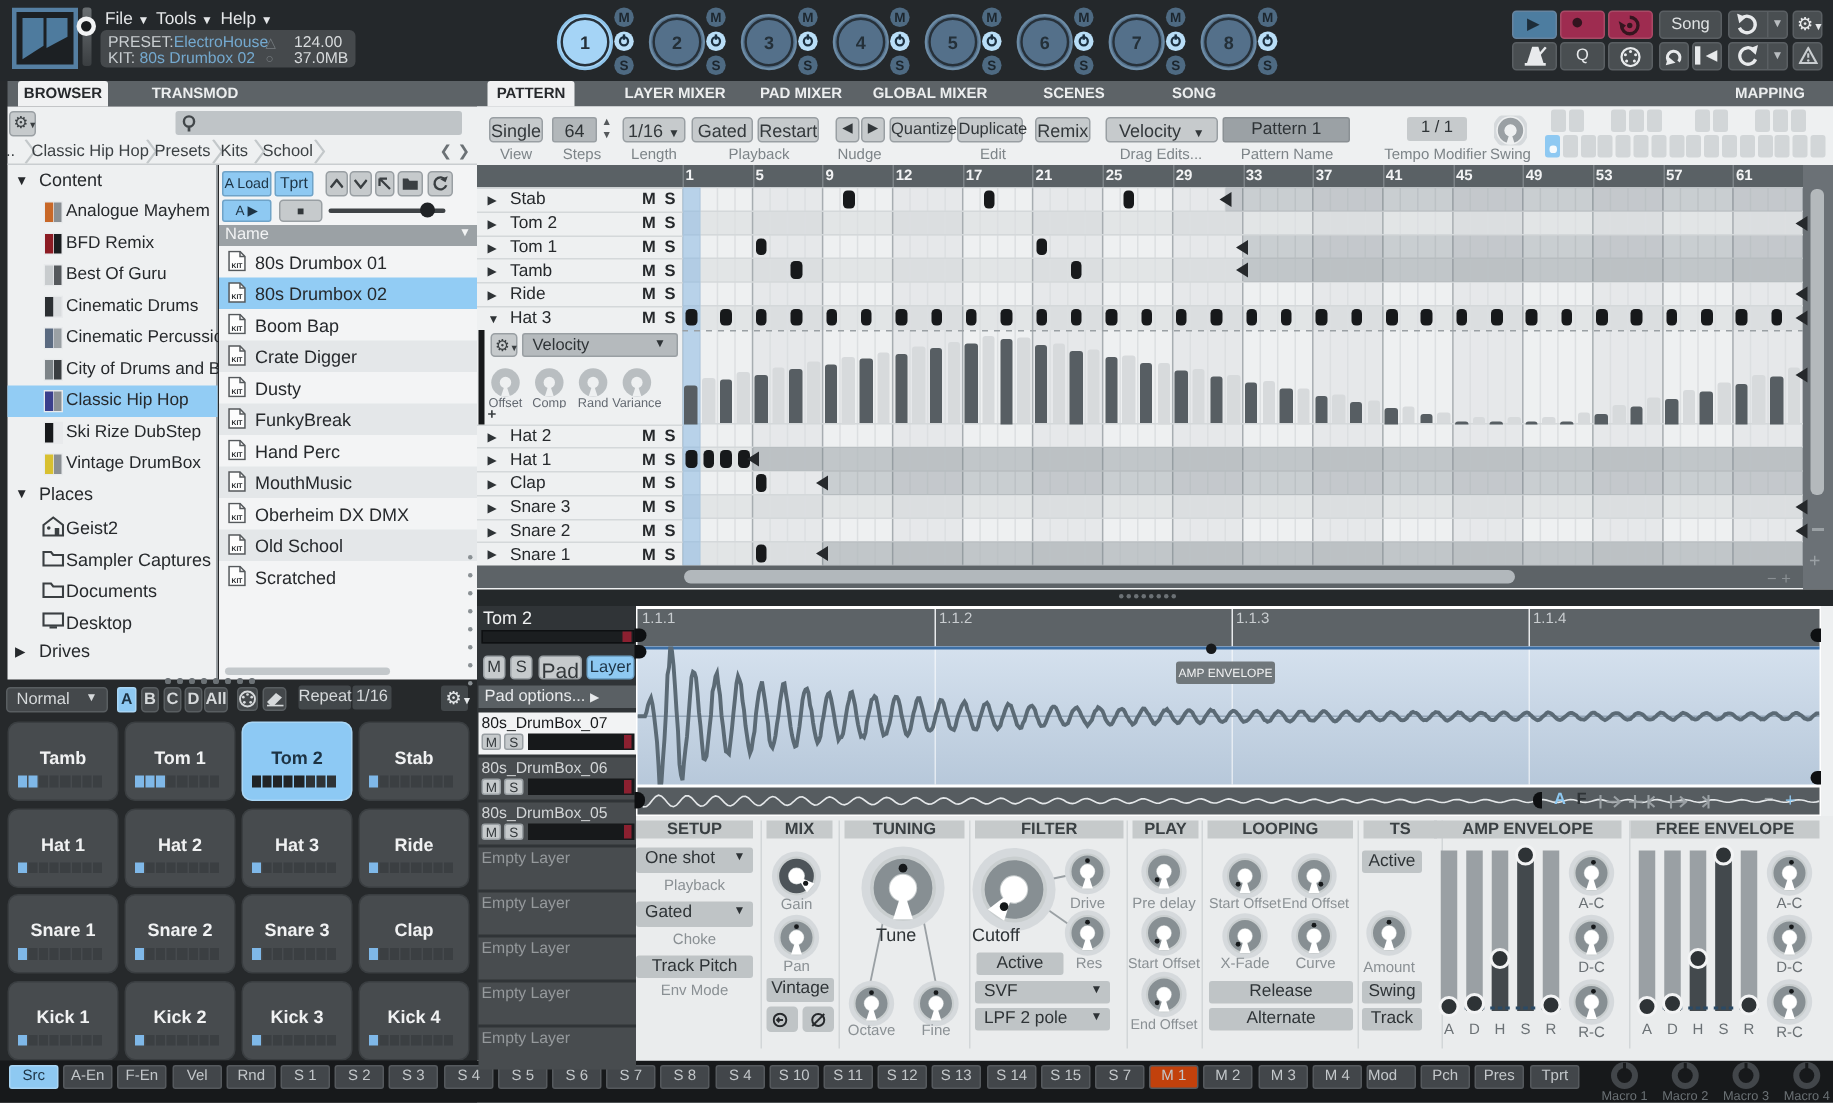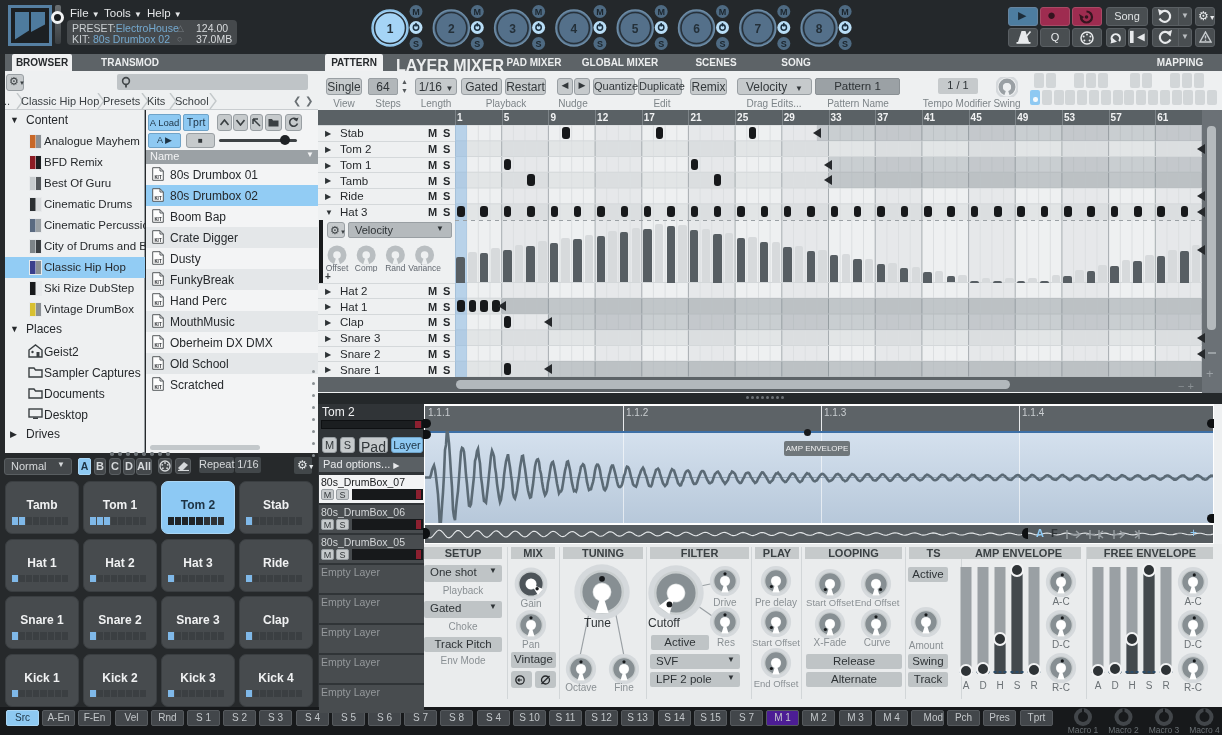--- a/index.html
+++ b/index.html
@@ -607,25 +607,25 @@
 <div class="abs" style="left:404px;top:710px;width:33px;height:16px;background:#42464a;border:1px solid #55595d;border-radius:2px;color:#c3c7ca;font-size:10px;text-align:center;padding-top:1px;">S 7</div>
 <div class="abs" style="left:440px;top:710px;width:33px;height:16px;background:#42464a;border:1px solid #55595d;border-radius:2px;color:#c3c7ca;font-size:10px;text-align:center;padding-top:1px;">S 8</div>
 <div class="abs" style="left:477px;top:710px;width:33px;height:16px;background:#42464a;border:1px solid #55595d;border-radius:2px;color:#c3c7ca;font-size:10px;text-align:center;padding-top:1px;">S 4</div>
 <div class="abs" style="left:513px;top:710px;width:33px;height:16px;background:#42464a;border:1px solid #55595d;border-radius:2px;color:#c3c7ca;font-size:10px;text-align:center;padding-top:1px;">S 10</div>
 <div class="abs" style="left:549px;top:710px;width:33px;height:16px;background:#42464a;border:1px solid #55595d;border-radius:2px;color:#c3c7ca;font-size:10px;text-align:center;padding-top:1px;">S 11</div>
 <div class="abs" style="left:585px;top:710px;width:33px;height:16px;background:#42464a;border:1px solid #55595d;border-radius:2px;color:#c3c7ca;font-size:10px;text-align:center;padding-top:1px;">S 12</div>
 <div class="abs" style="left:621px;top:710px;width:33px;height:16px;background:#42464a;border:1px solid #55595d;border-radius:2px;color:#c3c7ca;font-size:10px;text-align:center;padding-top:1px;">S 13</div>
 <div class="abs" style="left:658px;top:710px;width:33px;height:16px;background:#42464a;border:1px solid #55595d;border-radius:2px;color:#c3c7ca;font-size:10px;text-align:center;padding-top:1px;">S 14</div>
 <div class="abs" style="left:694px;top:710px;width:33px;height:16px;background:#42464a;border:1px solid #55595d;border-radius:2px;color:#c3c7ca;font-size:10px;text-align:center;padding-top:1px;">S 15</div>
 <div class="abs" style="left:730px;top:710px;width:33px;height:16px;background:#42464a;border:1px solid #55595d;border-radius:2px;color:#c3c7ca;font-size:10px;text-align:center;padding-top:1px;">S 7</div>
-<div class="abs" style="left:766px;top:710px;width:33px;height:16px;background:#4c1d95;border:1px solid #55595d;border-radius:2px;color:#c3c7ca;font-size:10px;text-align:center;padding-top:1px;">M 1</div>
+<div class="abs" style="left:766px;top:710px;width:33px;height:16px;background:#c2410c;border:1px solid #55595d;border-radius:2px;color:#c3c7ca;font-size:10px;text-align:center;padding-top:1px;">M 1</div>
 <div class="abs" style="left:802px;top:710px;width:33px;height:16px;background:#42464a;border:1px solid #55595d;border-radius:2px;color:#c3c7ca;font-size:10px;text-align:center;padding-top:1px;">M 2</div>
 <div class="abs" style="left:839px;top:710px;width:33px;height:16px;background:#42464a;border:1px solid #55595d;border-radius:2px;color:#c3c7ca;font-size:10px;text-align:center;padding-top:1px;">M 3</div>
 <div class="abs" style="left:875px;top:710px;width:33px;height:16px;background:#42464a;border:1px solid #55595d;border-radius:2px;color:#c3c7ca;font-size:10px;text-align:center;padding-top:1px;">M 4</div>
-<div class="abs" style="left:911px;top:710px;width:33px;height:16px;background:#42464a;border:1px solid #55595d;border-radius:2px;color:#c3c7ca;font-size:10px;text-align:right;padding-top:1px;">Mod</div>
+<div class="abs" style="left:911px;top:710px;width:33px;height:16px;background:#42464a;border:1px solid #55595d;border-radius:2px;color:#c3c7ca;font-size:10px;text-align:left;padding-top:1px;">Mod</div>
 <div class="abs" style="left:947px;top:710px;width:33px;height:16px;background:#42464a;border:1px solid #55595d;border-radius:2px;color:#c3c7ca;font-size:10px;text-align:center;padding-top:1px;">Pch</div>
 <div class="abs" style="left:983px;top:710px;width:33px;height:16px;background:#42464a;border:1px solid #55595d;border-radius:2px;color:#c3c7ca;font-size:10px;text-align:center;padding-top:1px;">Pres</div>
 <div class="abs" style="left:1020px;top:710px;width:33px;height:16px;background:#42464a;border:1px solid #55595d;border-radius:2px;color:#c3c7ca;font-size:10px;text-align:center;padding-top:1px;">Tprt</div>
 <svg class="abs" style="left:1062px;top:707px" width="160" height="28" viewBox="0 0 160 28">
       <circle cx="21.0" cy="10" r="9" fill="#42464a"></circle>
       <circle cx="21.0" cy="10" r="5" fill="#17191b"></circle>
       <rect x="20.0" y="1.5" width="2" height="5" fill="#17191b"></rect>
       <text x="21.0" y="26" font-size="8.5" fill="#6b7175" text-anchor="middle">Macro 1</text>
       <circle cx="61.5" cy="10" r="9" fill="#42464a"></circle>
       <circle cx="61.5" cy="10" r="5" fill="#17191b"></circle>
@@ -637,21 +637,21 @@
       <text x="102.0" y="26" font-size="8.5" fill="#6b7175" text-anchor="middle">Macro 3</text>
       <circle cx="142.5" cy="10" r="9" fill="#42464a"></circle>
       <circle cx="142.5" cy="10" r="5" fill="#17191b"></circle>
       <rect x="141.5" y="1.5" width="2" height="5" fill="#17191b"></rect>
       <text x="142.5" y="26" font-size="8.5" fill="#6b7175" text-anchor="middle">Macro 4</text>
     </svg>
 <div class="abs" style="left:318px;top:54px;width:904px;height:653px;background:#eef0f1;"></div>
 <div class="abs" style="left:318px;top:54px;width:904px;height:17px;background:#5d6367;"></div>
 <div class="abs" style="left:325px;top:54px;width:58px;height:17px;background:#f0f1f2;border-radius:2px 2px 0 0;"></div>
 <div class="abs" style="left:325px;top:57px;width:58px;color:#26292c;font-size:10px;font-weight:bold;text-align:center;">PATTERN</div>
-<div class="abs" style="left:450px;top:57px;color:#eceeef;font-size:16px;font-weight:bold;transform:translateX(-50%);white-space:nowrap;">LAYER MIXER</div>
+<div class="abs" style="left:450px;top:57px;color:#eceeef;font-size:10px;font-weight:bold;transform:translateX(-50%);white-space:nowrap;">LAYER MIXER</div>
 <div class="abs" style="left:534px;top:57px;color:#eceeef;font-size:10px;font-weight:bold;transform:translateX(-50%);white-space:nowrap;">PAD MIXER</div>
 <div class="abs" style="left:620px;top:57px;color:#eceeef;font-size:10px;font-weight:bold;transform:translateX(-50%);white-space:nowrap;">GLOBAL MIXER</div>
 <div class="abs" style="left:716px;top:57px;color:#eceeef;font-size:10px;font-weight:bold;transform:translateX(-50%);white-space:nowrap;">SCENES</div>
 <div class="abs" style="left:796px;top:57px;color:#eceeef;font-size:10px;font-weight:bold;transform:translateX(-50%);white-space:nowrap;">SONG</div>
 <div class="abs" style="left:1180px;top:57px;color:#eceeef;font-size:10px;font-weight:bold;transform:translateX(-50%);white-space:nowrap;">MAPPING</div>
 <div class="abs" style="left:318px;top:71px;width:904px;height:39px;background:#eef0f1;"></div>
 <div class="btn" style="left:326px;top:78px;width:36px;height:17px;font-size:12px;padding-top:1px;">Single</div>
 <div class="abs" style="left:368px;top:78px;width:30px;height:17px;background:#b2b7ba;border:1px solid #999fa3;border-radius:2px;color:#2e3336;font-size:12px;text-align:center;padding-top:1px;">64</div>
 <div class="abs" style="left:400px;top:77px;width:9px;height:18px;color:#55595c;font-size:7px;line-height:9px;text-align:center;">▲<br>▼</div>
 <div class="btn" style="left:415px;top:78px;width:42px;height:17px;font-size:12px;padding-top:1px;">1/16 <span style="font-size:8px">▼</span></div>

